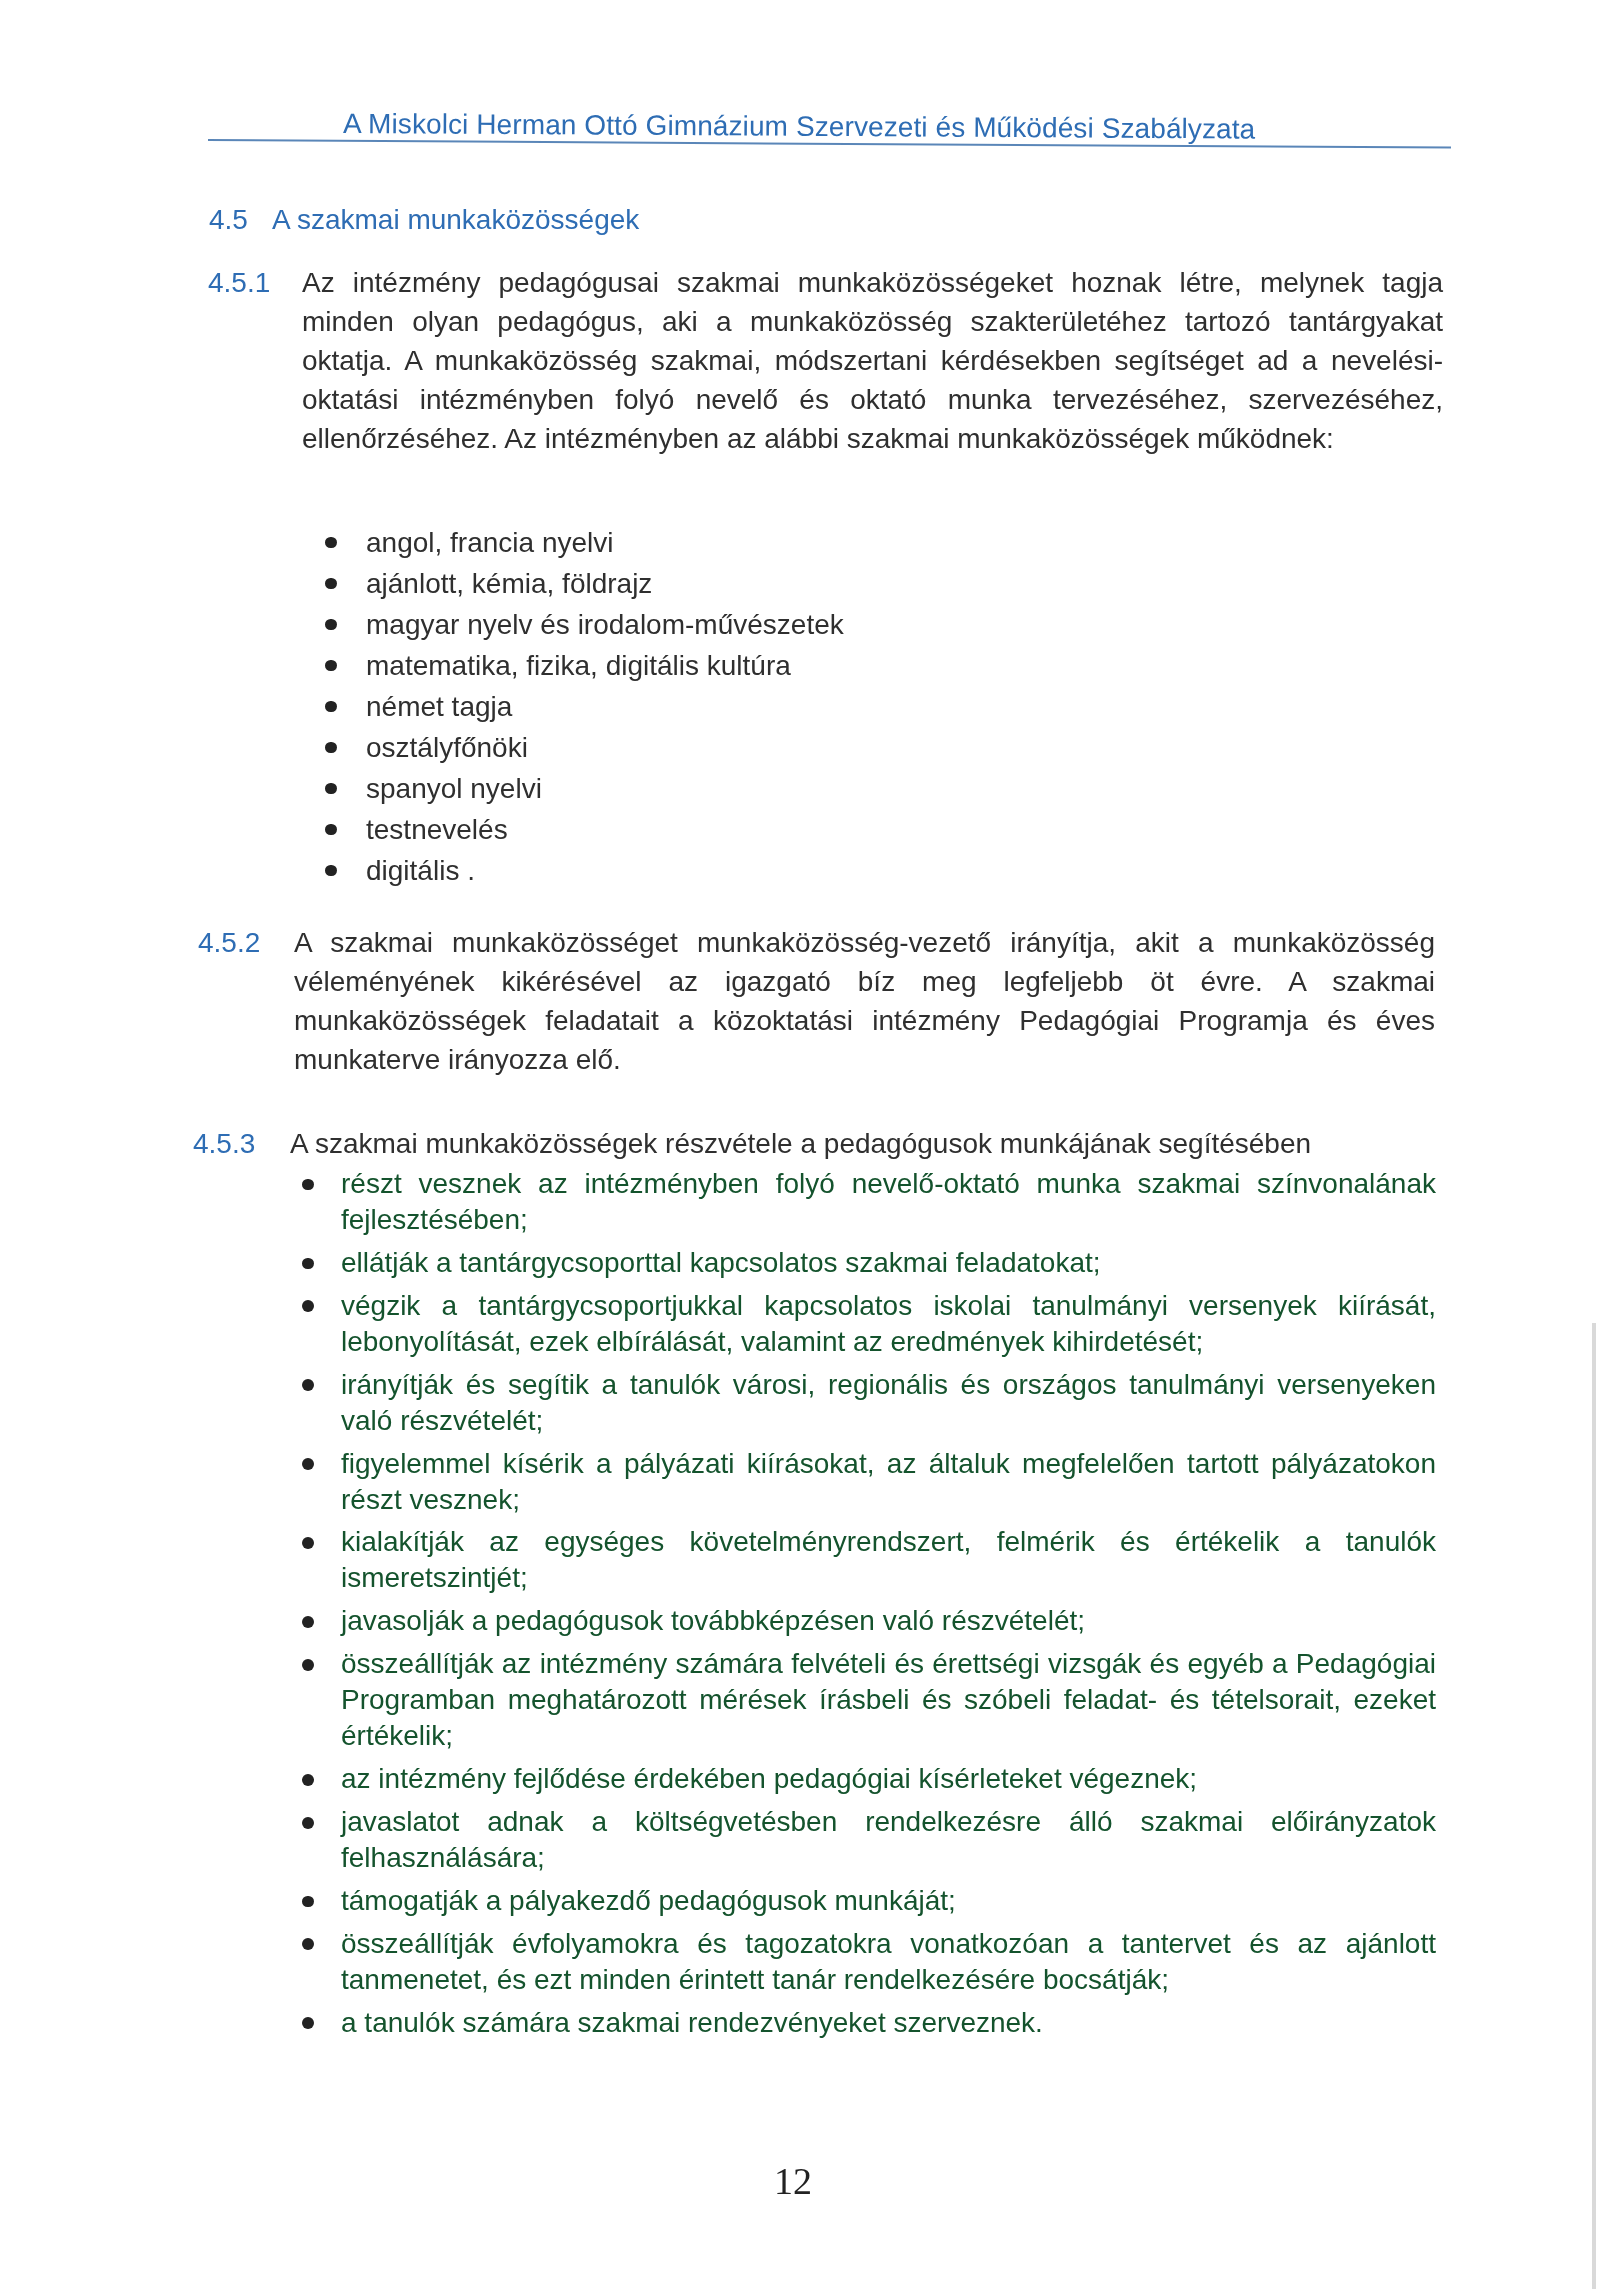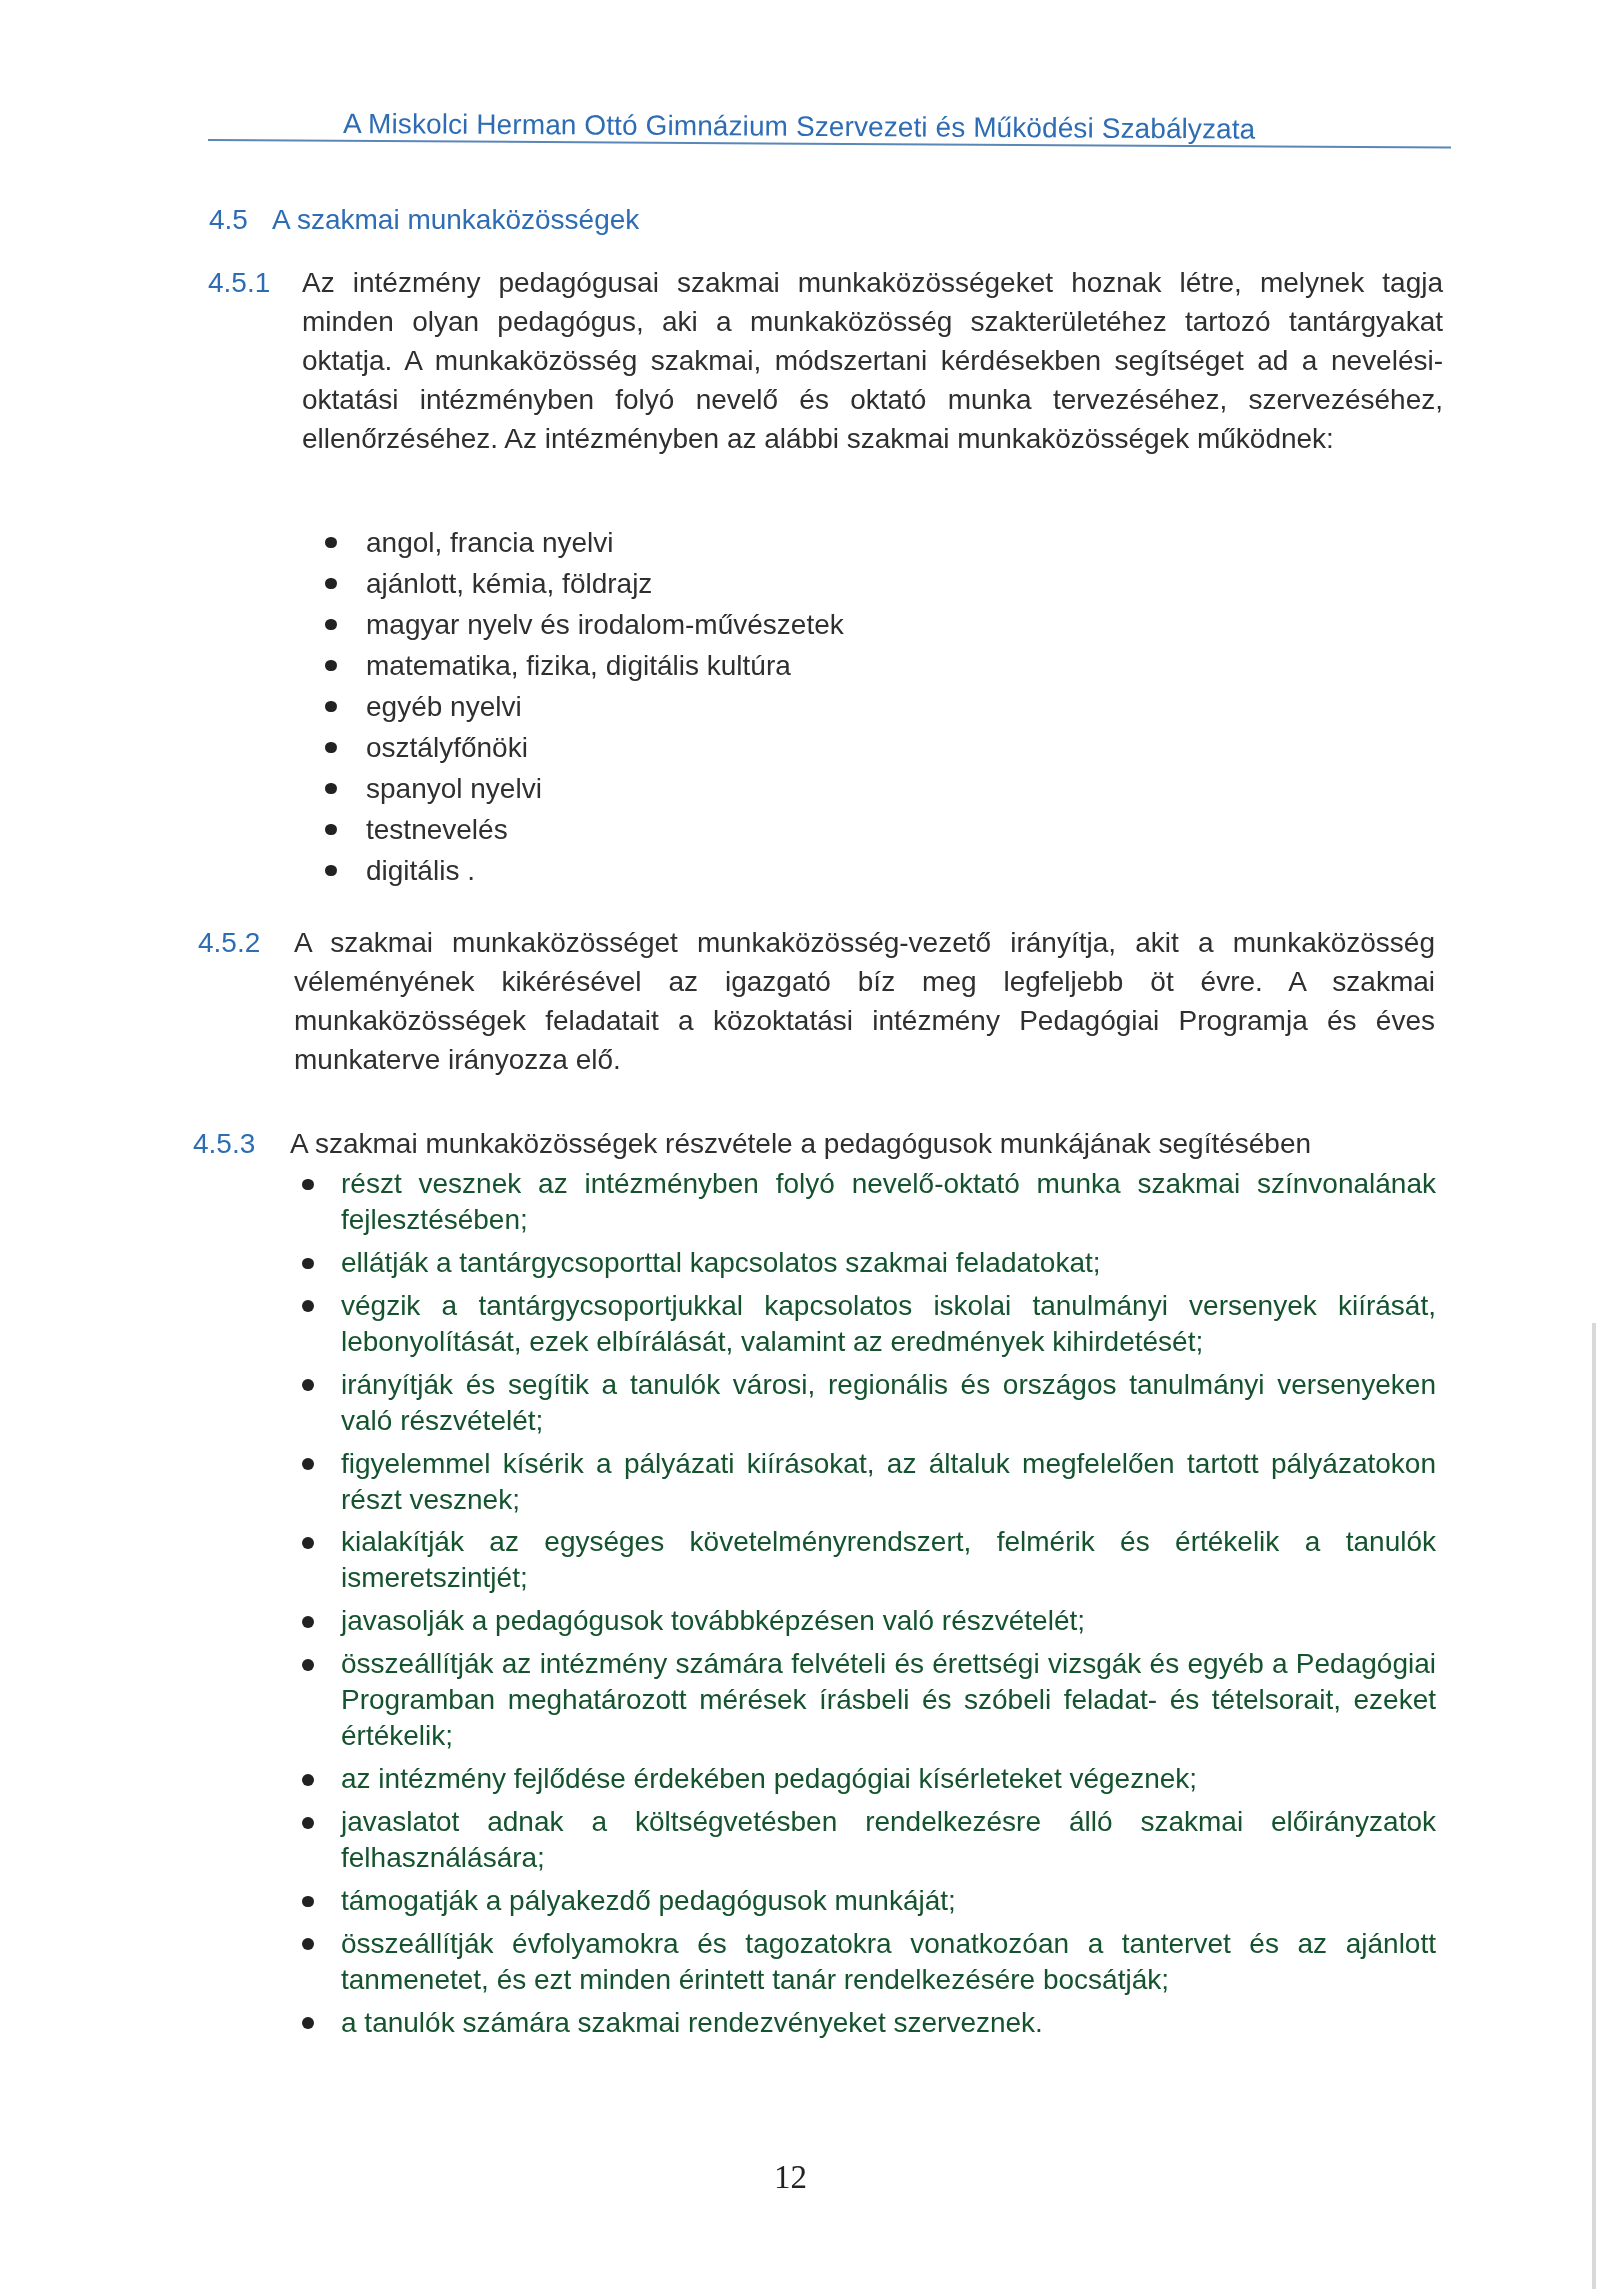--- a/index.html
+++ b/index.html
@@ -36,21 +36,21 @@
   #p452 .ptext { margin-left: 96px; width: 1141px; }
 
   #p453 { left: 193px; top: 1124px; width: 1245px; }
   #p453 .pnum { left: 0; }
   #p453 .ptext { margin-left: 97px; }
 
   .list2 { position: absolute; left: 294px; top: 1166px; width: 1142px; margin: 0; padding: 0; list-style: none; }
   .list2 li { position: relative; font-size: 28px; line-height: 36px; padding-left: 47px; margin-bottom: 6.9px; text-align: justify; color: #14532d; }
   .list2 .bullet { left: 7.8px; top: 12.7px; }
 
-  .page-number { position: absolute; left: 774px; top: 2159px; font-family: "Liberation Serif", "DejaVu Serif", serif; font-size: 33px; color: #222; }
+  .page-number { position: absolute; left: 774px; top: 2159px; font-family: "Liberation Serif", "DejaVu Serif", serif; font-size: 38px; color: #222; }
 </style>
 </head>
 <body>
 
 <div class="scan-edge"></div>
 
 <div class="header-title">A Miskolci Herman Ottó Gimnázium Szervezeti és Működési Szabályzata</div>
 <div class="header-rule"></div>
 
 <div class="section-title">
@@ -60,21 +60,21 @@
 <div class="para" id="p451">
   <span class="pnum">4.5.1</span>
   <div class="ptext">Az intézmény pedagógusai szakmai munkaközösségeket hoznak létre, melynek tagja minden olyan pedagógus, aki a munkaközösség szakterületéhez tartozó tantárgyakat oktatja. A munkaközösség szakmai, módszertani kérdésekben segítséget ad a nevelési-oktatási intézményben folyó nevelő és oktató munka tervezéséhez, szervezéséhez, ellenőrzéséhez. Az intézményben az alábbi szakmai munkaközösségek működnek:</div>
 </div>
 
 <ul class="list1">
   <li><span class="bullet"></span><span>angol, francia nyelvi</span></li>
   <li><span class="bullet"></span><span>ajánlott, kémia, földrajz</span></li>
   <li><span class="bullet"></span><span>magyar nyelv és irodalom-művészetek</span></li>
   <li><span class="bullet"></span><span>matematika, fizika, digitális kultúra</span></li>
-  <li><span class="bullet"></span><span>egyéb nyelvi</span></li>
+  <li><span class="bullet"></span><span>német tagja</span></li>
   <li><span class="bullet"></span><span>osztályfőnöki</span></li>
   <li><span class="bullet"></span><span>spanyol nyelvi</span></li>
   <li><span class="bullet"></span><span>testnevelés</span></li>
   <li><span class="bullet"></span><span>digitális .</span></li>
 </ul>
 
 <div class="para" id="p452">
   <span class="pnum">4.5.2</span>
   <div class="ptext">A szakmai munkaközösséget munkaközösség-vezető irányítja, akit a munkaközösség véleményének kikérésével az igazgató bíz meg legfeljebb öt évre. A szakmai munkaközösségek feladatait a közoktatási intézmény Pedagógiai Programja és éves munkaterve irányozza elő.</div>
 </div>

